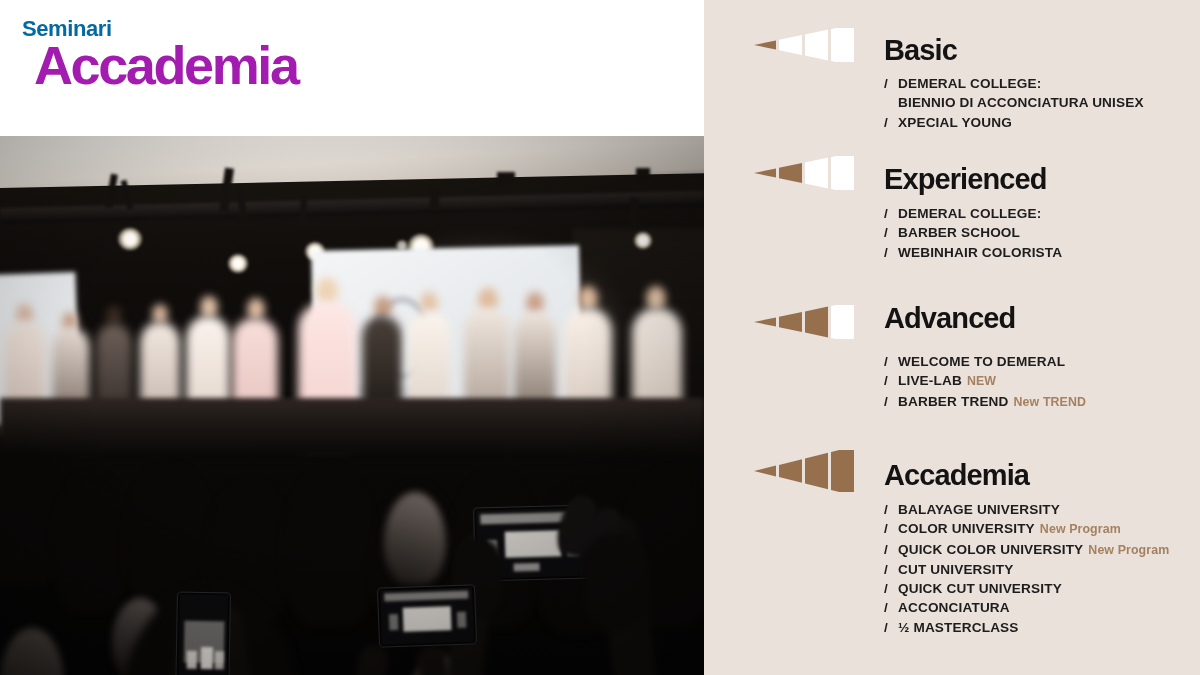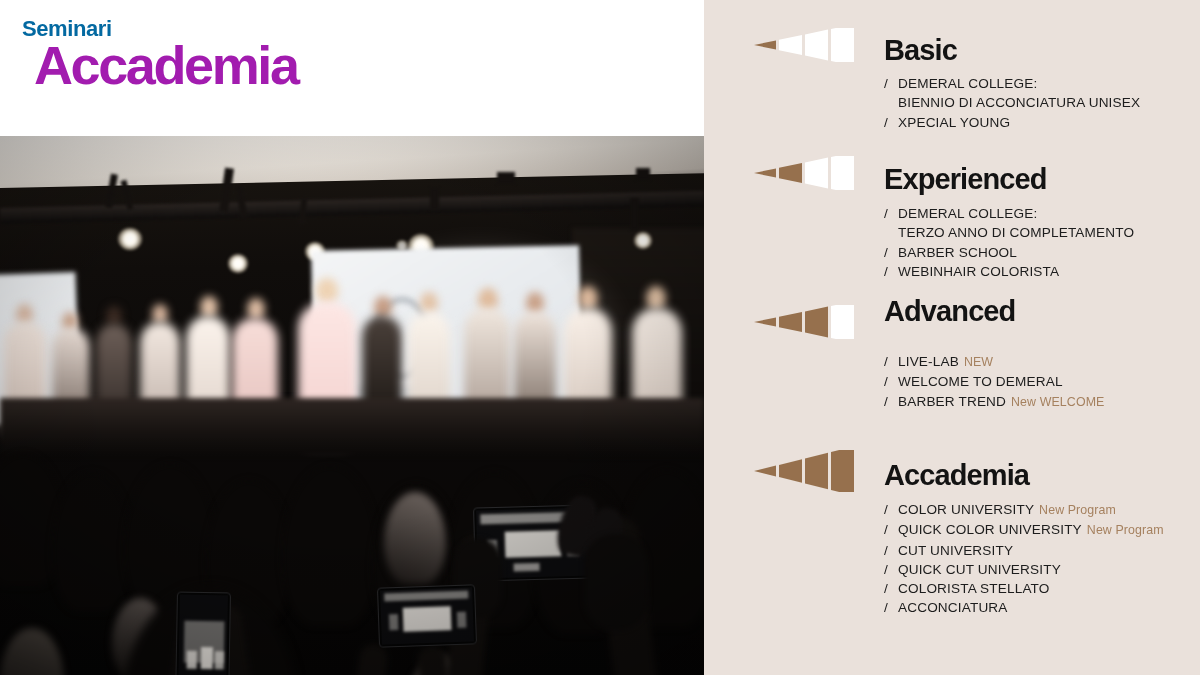--- a/index.html
+++ b/index.html
@@ -249,20 +249,21 @@
     margin: 0;
     padding: 0;
     list-style: none;
   }
   .sec-list li {
     font-size: 13.6px;
     letter-spacing: 0.15px;
     color: #1d1d1d;
     line-height: 19.3px;
     white-space: nowrap;
+    font-weight: bold;
   }
   .slash {
     display: inline-block;
     width: 14px;
     color: #1d1d1d;
   }
   .indent { display: inline-block; width: 14px; }
   .badge {
     color: #A5815F;
     font-size: 12.4px;
@@ -427,57 +428,57 @@
         <svg class="arrow-svg" width="104" height="34" viewBox="0 0 104 34">
           <polygon points="0,17 22,12.4 22,21.6" fill="#96704D"></polygon>
           <polygon points="25,11.8 48,7 48,27 25,22.2" fill="#96704D"></polygon>
           <polygon points="51,6.4 74,1.6 74,32.4 51,27.6" fill="#FFFFFF"></polygon>
           <polygon points="77,1 100,-3.8 100,37.8 77,33" fill="#FFFFFF"></polygon>
         </svg>
       </div>
       <div class="sec-head" style="top:165px;">Experienced</div>
       <ul class="sec-list" style="top:204px;">
         <li><span class="slash">/</span><span>DEMERAL COLLEGE:</span></li>
-        <li><span class="indent"></span><span>TERZO ANNO DI COMPLETAMENTO</span></li>
         <li><span class="slash">/</span><span>BARBER SCHOOL</span></li>
         <li><span class="slash">/</span><span>WEBINHAIR COLORISTA</span></li>
       </ul>
     </div>
 
     <div class="section" style="top:0;">
       <div class="arrow-wrap" style="top:305px;">
         <svg class="arrow-svg" width="104" height="34" viewBox="0 0 104 34">
           <polygon points="0,17 22,12.4 22,21.6" fill="#96704D"></polygon>
           <polygon points="25,11.8 48,7 48,27 25,22.2" fill="#96704D"></polygon>
           <polygon points="51,6.4 74,1.6 74,32.4 51,27.6" fill="#96704D"></polygon>
           <polygon points="77,1 100,-3.8 100,37.8 77,33" fill="#FFFFFF"></polygon>
         </svg>
       </div>
-      <div class="sec-head" style="top:297px;">Advanced</div>
+      <div class="sec-head" style="top:304px;">Advanced</div>
       <ul class="sec-list" style="top:352px;">
+        <li><span class="slash">/</span><span>WELCOME TO DEMERAL</span></li>
         <li><span class="slash">/</span><span>LIVE-LAB</span><span class="badge">NEW</span></li>
-        <li><span class="slash">/</span><span>WELCOME TO DEMERAL</span></li>
-        <li><span class="slash">/</span><span>BARBER TREND</span><span class="badge">New WELCOME</span></li>
+        <li><span class="slash">/</span><span>BARBER TREND</span><span class="badge">New TREND</span></li>
       </ul>
     </div>
 
     <div class="section" style="top:0;">
       <div class="arrow-wrap" style="top:450px;">
         <svg class="arrow-svg" width="104" height="42" viewBox="0 0 104 42">
           <polygon points="0,21 22,15.6 22,26.4" fill="#96704D"></polygon>
           <polygon points="25,14.9 48,9.2 48,32.8 25,27.1" fill="#96704D"></polygon>
           <polygon points="51,8.4 74,2.8 74,39.2 51,33.6" fill="#96704D"></polygon>
           <polygon points="77,2 100,-3.6 100,45.6 77,40" fill="#96704D"></polygon>
         </svg>
       </div>
       <div class="sec-head" style="top:461px;">Accademia</div>
       <ul class="sec-list" style="top:500px;">
+        <li><span class="slash">/</span><span>BALAYAGE UNIVERSITY</span></li>
         <li><span class="slash">/</span><span>COLOR UNIVERSITY</span><span class="badge">New Program</span></li>
         <li><span class="slash">/</span><span>QUICK COLOR UNIVERSITY</span><span class="badge">New Program</span></li>
         <li><span class="slash">/</span><span>CUT UNIVERSITY</span></li>
         <li><span class="slash">/</span><span>QUICK CUT UNIVERSITY</span></li>
-        <li><span class="slash">/</span><span>COLORISTA STELLATO</span></li>
         <li><span class="slash">/</span><span>ACCONCIATURA</span></li>
+        <li><span class="slash">/</span><span>½ MASTERCLASS</span></li>
       </ul>
     </div>
 
   </div>
 </div>
 
 </body></html>

